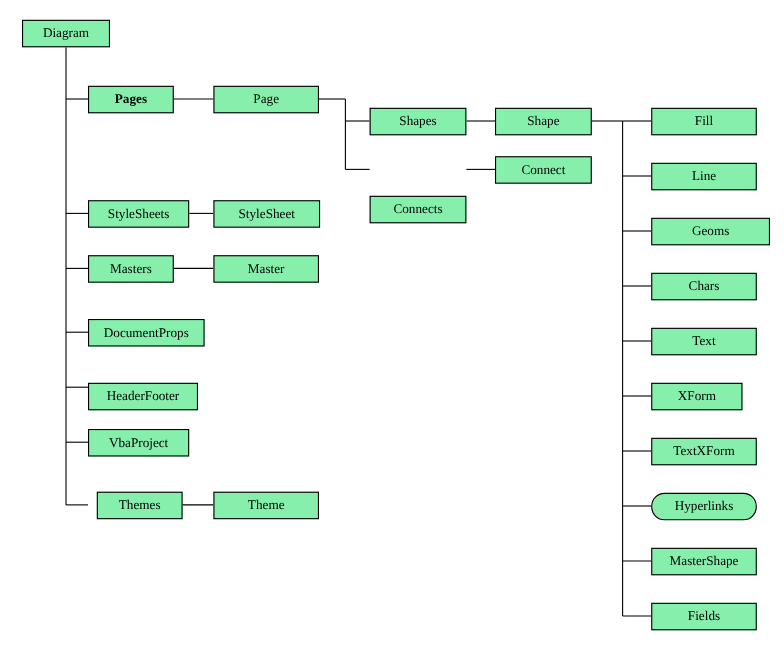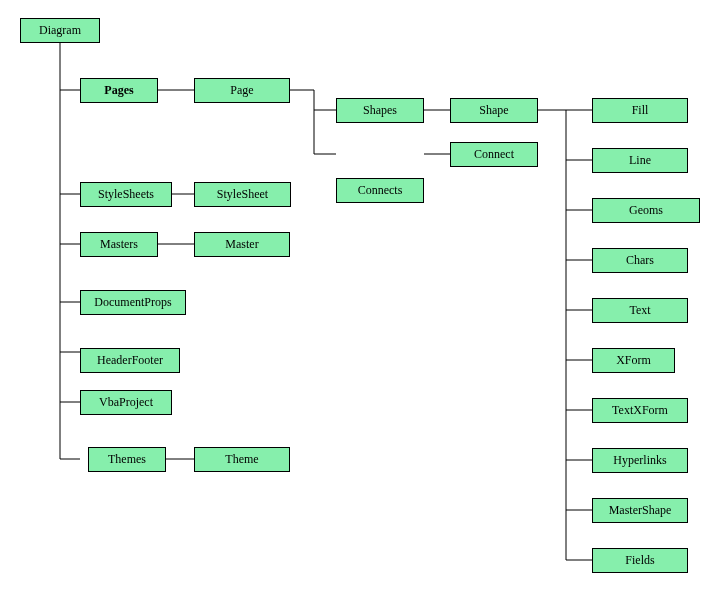--- a/index.html
+++ b/index.html
@@ -149,21 +149,21 @@
   </div>
 <div class="node" style="left:592px; top:298px; width:96px; height:25px;">
     <span>Text</span>
   </div>
 <div class="node" style="left:592px; top:348px; width:83px; height:25px;">
     <span>XForm</span>
   </div>
 <div class="node" style="left:592px; top:398px; width:96px; height:25px;">
     <span>TextXForm</span>
   </div>
-<div class="node" style="left:592px; top:448px; width:96px; height:25px;">
+<div class="node" style="left:592px; top:448px; width:96px; height:25px;border-radius:12px;">
     <span>Hyperlinks</span>
   </div>
 <div class="node" style="left:592px; top:498px; width:96px; height:25px;">
     <span>MasterShape</span>
   </div>
 <div class="node" style="left:592px; top:548px; width:96px; height:25px;">
     <span>Fields</span>
   </div>
 
 </body></html>

